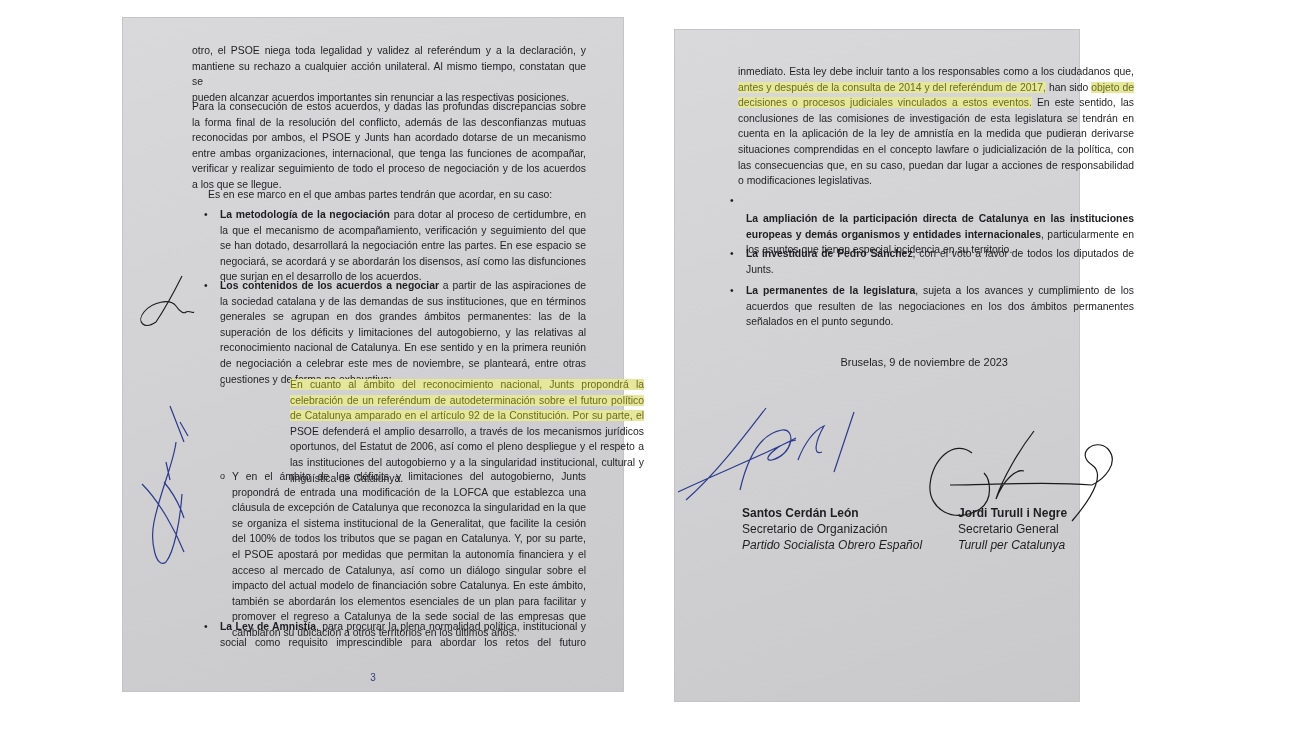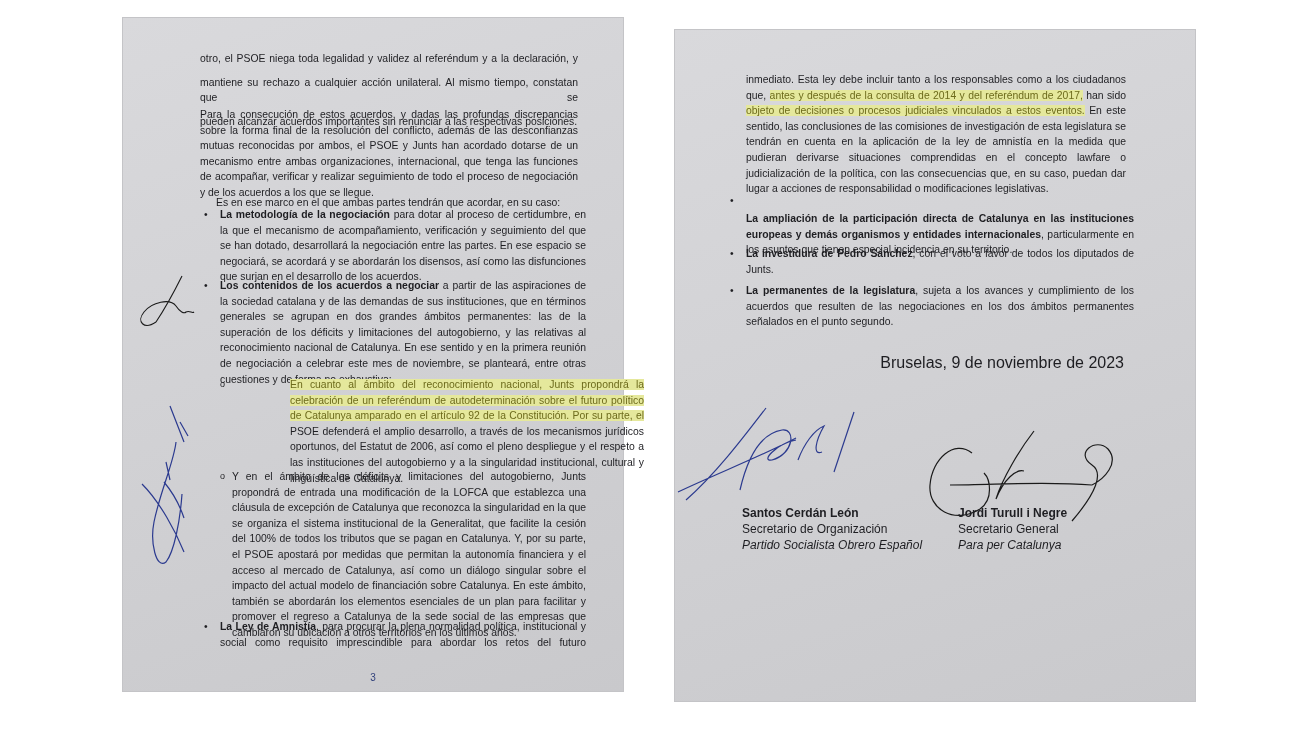--- a/index.html
+++ b/index.html
@@ -7,35 +7,35 @@
   .page {
     position: absolute;
     background: linear-gradient(160deg, #d9d9dc 0%, #d2d2d5 45%, #c9c9cc 100%);
     box-shadow: inset 0 0 0 1px #c4c4c7;
     color: #1e1e22;
     font-family: "Liberation Sans", sans-serif;
     font-size: 10.4px;
     line-height: 15.6px;
   }
   #page-left { left: 122px; top: 17px; width: 502px; height: 675px; }
-  #page-right { left: 674px; top: 29px; width: 502px; height: 673px; padding-left: 20px; }
+  #page-right { left: 674px; top: 29px; width: 406px; height: 673px; }
   .para { position: absolute; text-align: justify; }
-  .para p { margin: 8px; }
+  .para p { margin: 0; }
   .bullet { position: absolute; }
   .bullet .dot { position: absolute; left: 0; top: 0; width: 10px; }
   .bullet .body { position: absolute; text-align: justify; }
   b { font-weight: bold; }
   .hl { background: #e5e89c; color: #6d6b1c; }
   .sub-mark { position: absolute; left: 0; top: 0; font-size: 9px; }
   .page-num { position: absolute; left: 0; width: 100%; text-align: center; color: #2f3f7a; font-size: 10px; }
   .sig { position: absolute; }
   .signer { position: absolute; font-size: 12px; line-height: 16px; }
   .signer .name { font-weight: bold; }
   .signer .org { font-style: italic; }
-  .date { position: absolute; font-size: 16px; text-align: right; }
+  .date { position: absolute; font-size: 11px; text-align: right; }
 </style>
 </head>
 <body>
 
 <div id="page-left" class="page">
 
   <div class="para" style="left:70px; top:26px; width:394px;">
     <p style="text-align:justify; text-align-last:justify;">otro, el PSOE niega toda legalidad y validez al referéndum y a la declaración, y</p>
     <p style="text-align:justify; text-align-last:justify;">mantiene su rechazo a cualquier acción unilateral. Al mismo tiempo, constatan que se</p>
     <p>pueden alcanzar acuerdos importantes sin renunciar a las respectivas posiciones.</p>
@@ -134,15 +134,15 @@
 
   <div class="signer" style="left:68px; top:476px;">
     <div class="name">Santos Cerdán León</div>
     <div>Secretario de Organización</div>
     <div class="org">Partido Socialista Obrero Español</div>
   </div>
 
   <div class="signer" style="left:284px; top:476px;">
     <div class="name">Jordi Turull i Negre</div>
     <div>Secretario General</div>
-    <div class="org">Para per Catalunya</div>
+    <div class="org">Turull per Catalunya</div>
   </div>
 </div>
 
 </body></html>

